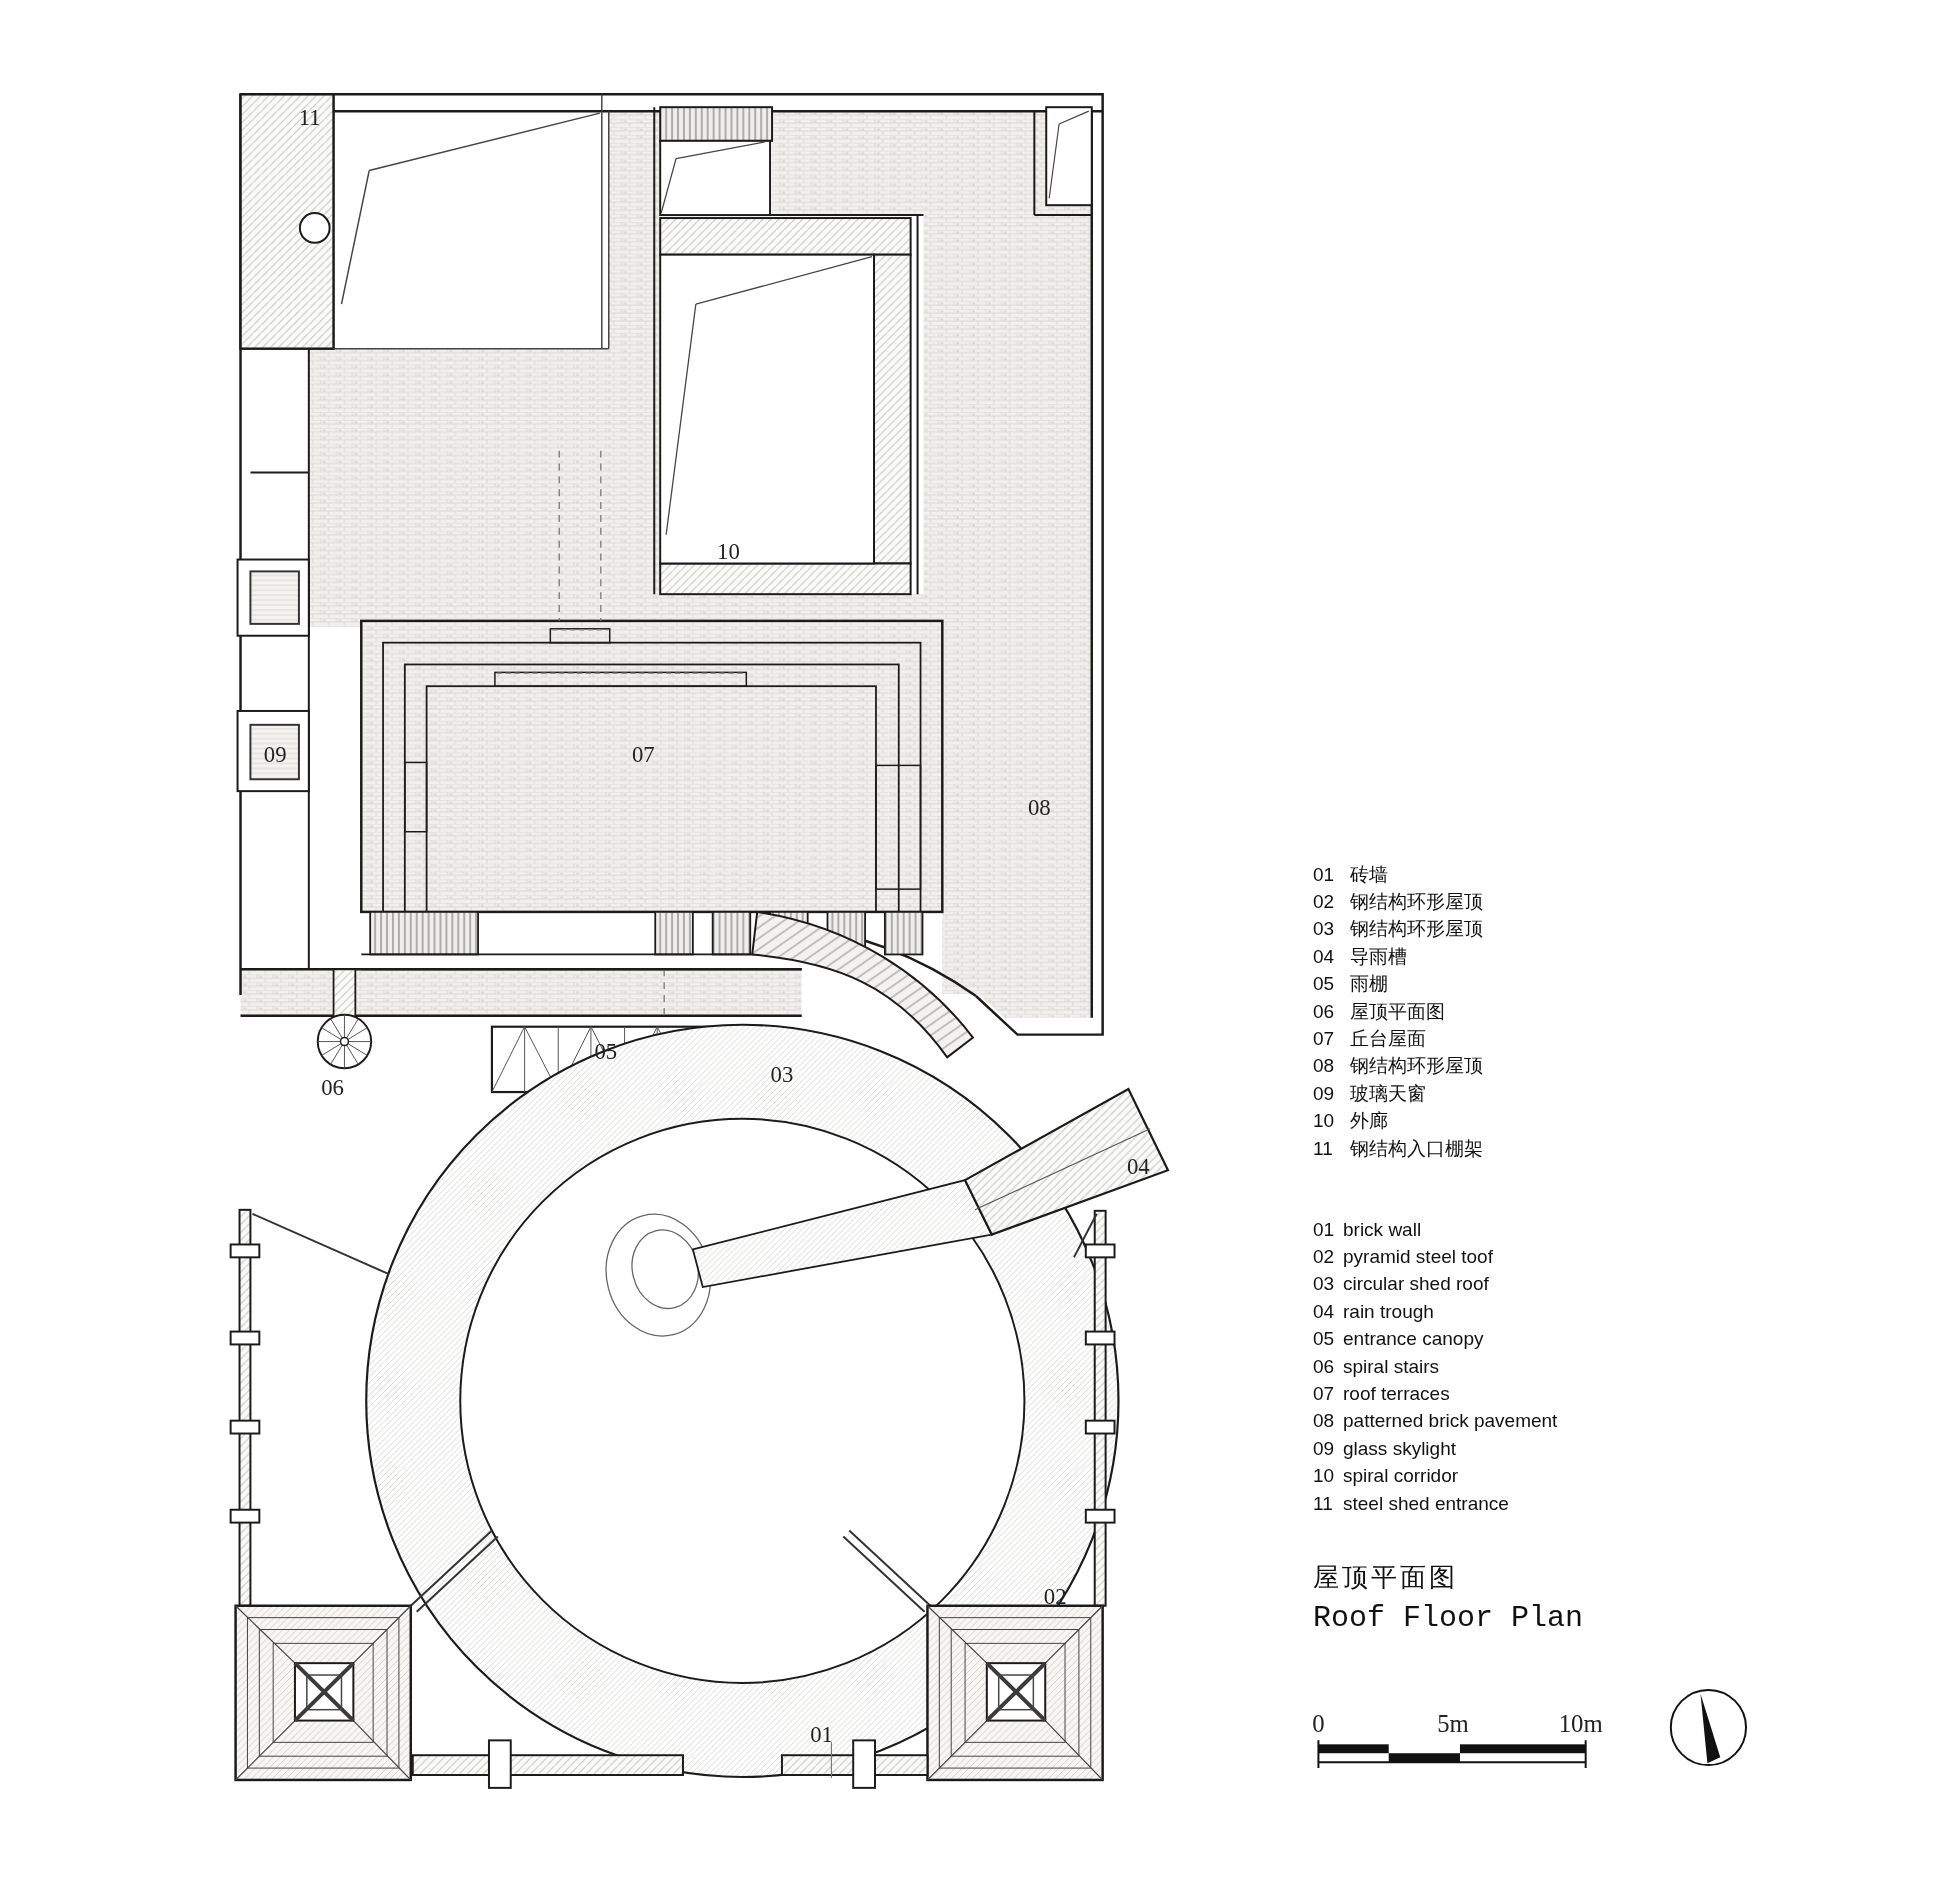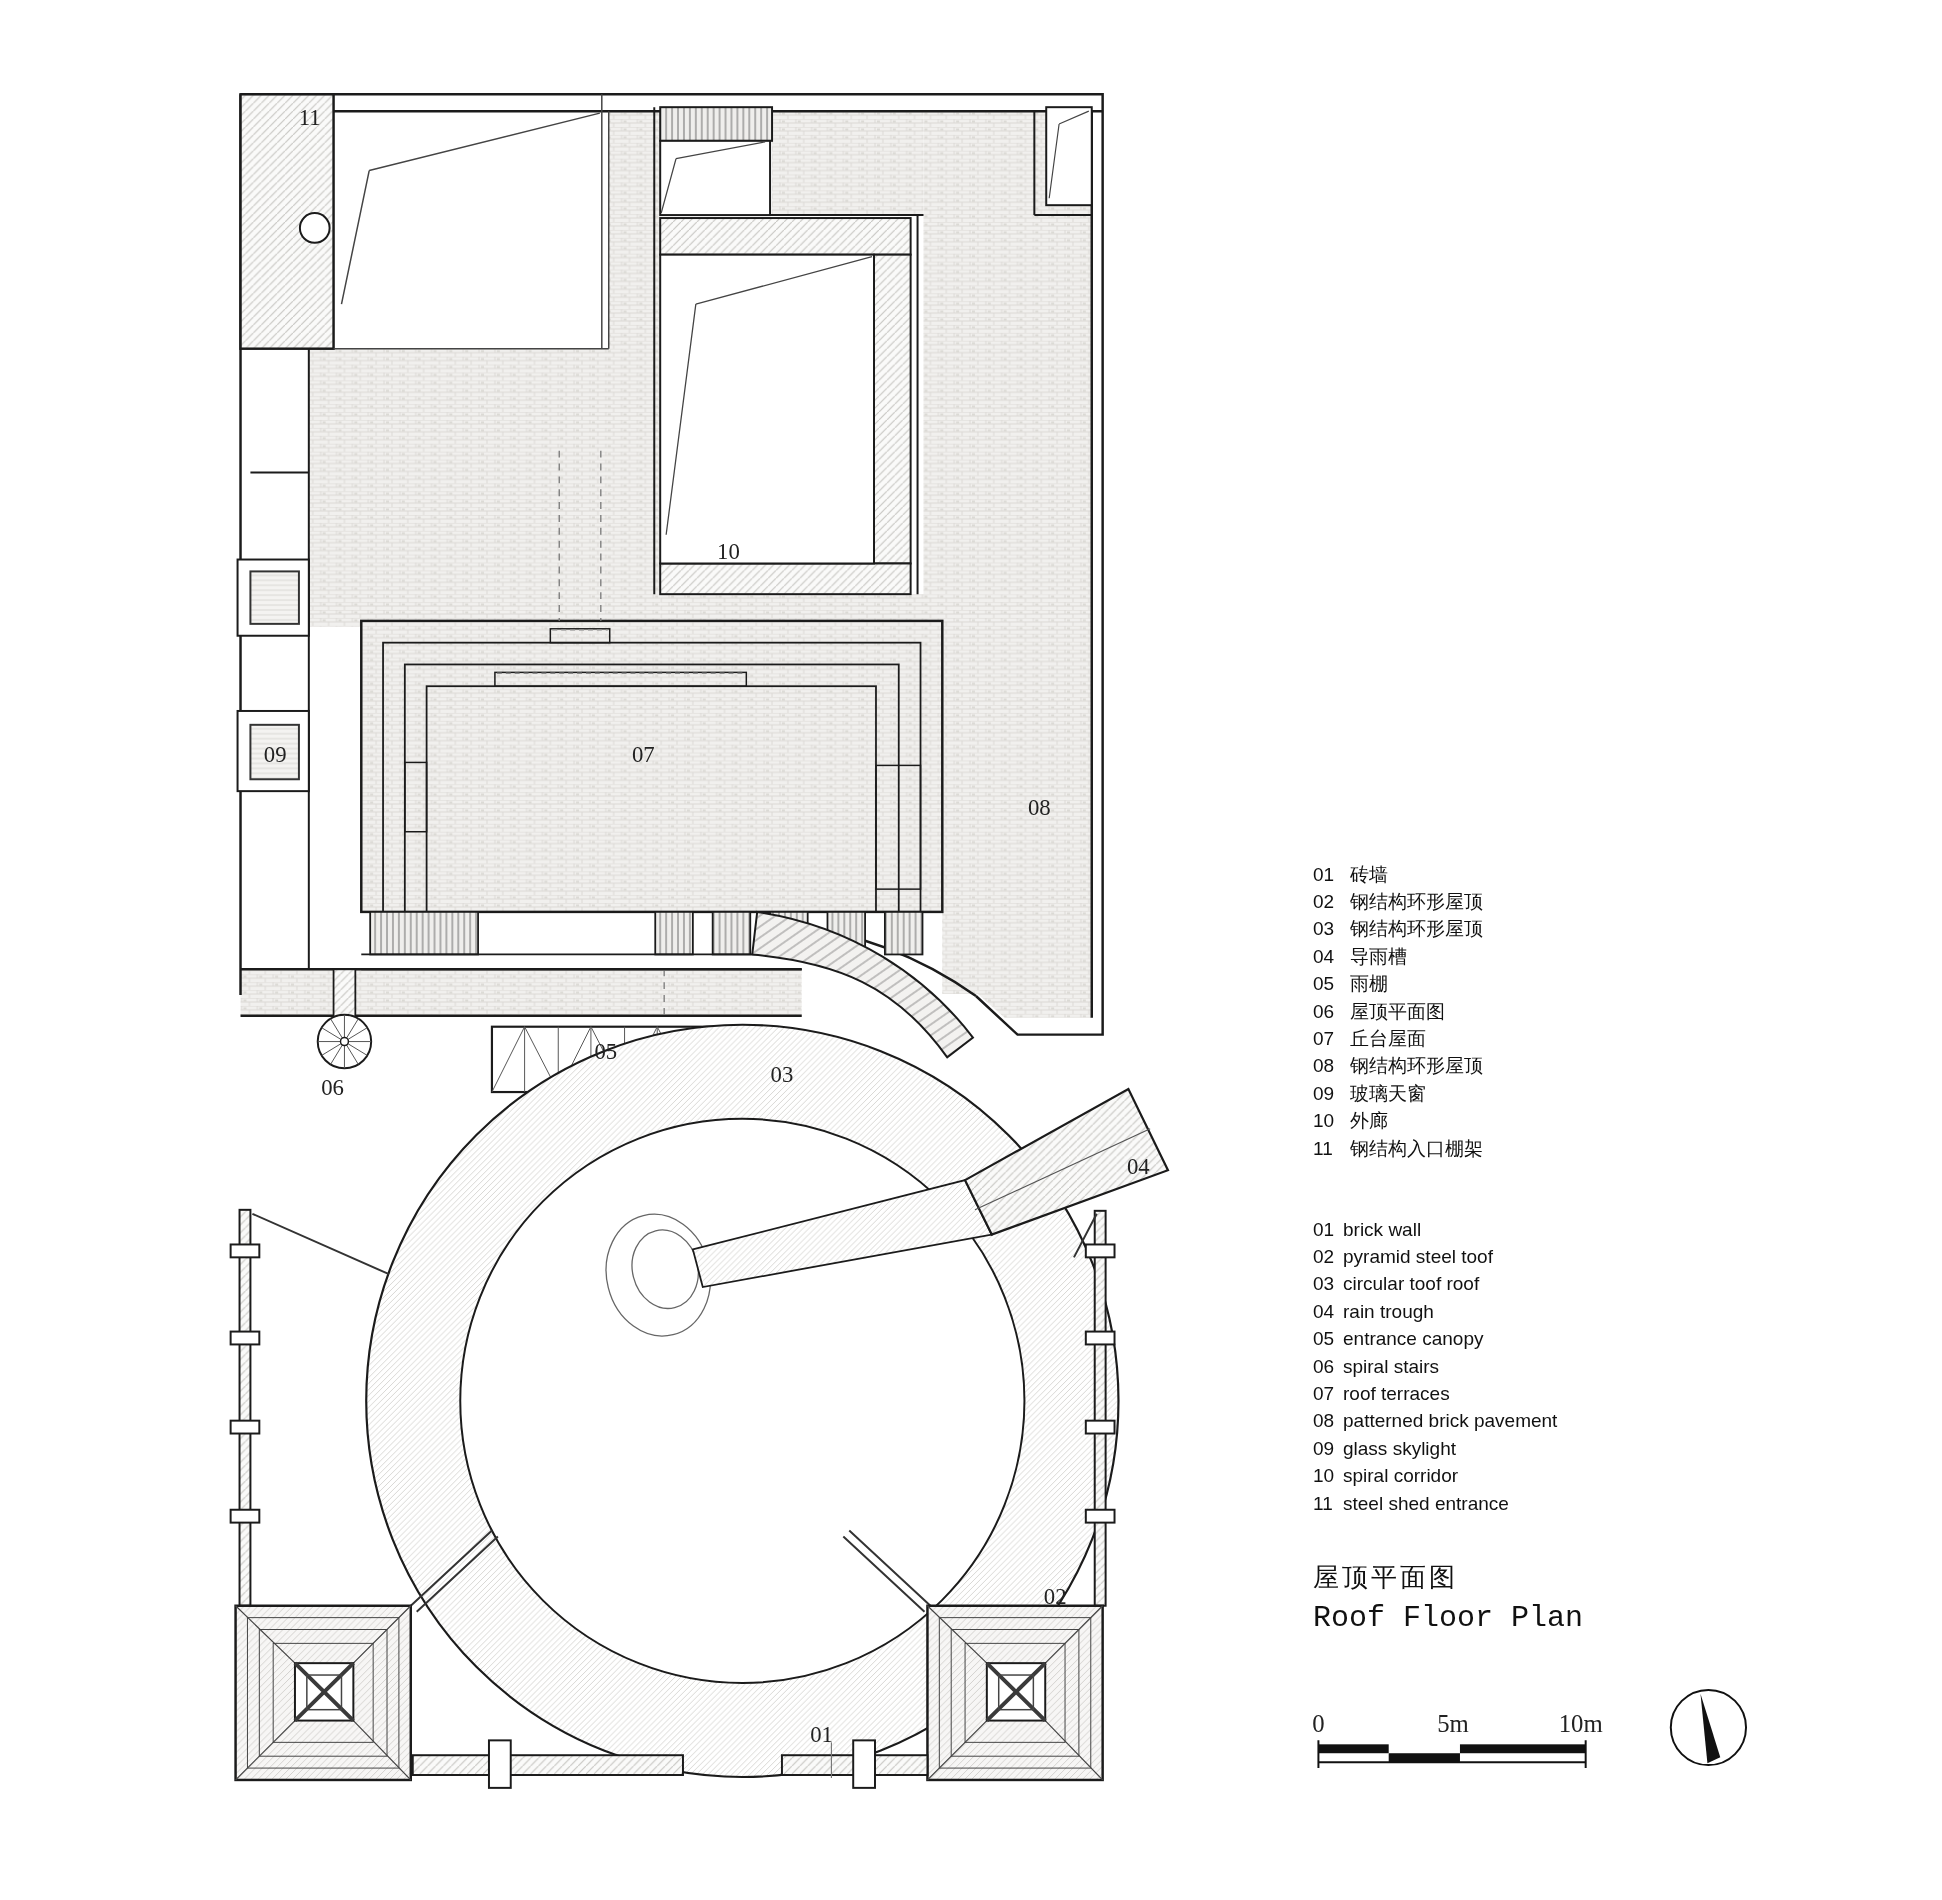--- a/index.html
+++ b/index.html
@@ -301,21 +301,21 @@
   <div class="row">
         <span class="num">01</span>
         <span>brick wall</span>
       </div>
   <div class="row">
         <span class="num">02</span>
         <span>pyramid steel toof</span>
       </div>
   <div class="row">
         <span class="num">03</span>
-        <span>circular toof roof</span>
+        <span>circular shed roof</span>
       </div>
   <div class="row">
         <span class="num">04</span>
         <span>rain trough</span>
       </div>
   <div class="row">
         <span class="num">05</span>
         <span>entrance canopy</span>
       </div>
   <div class="row">

